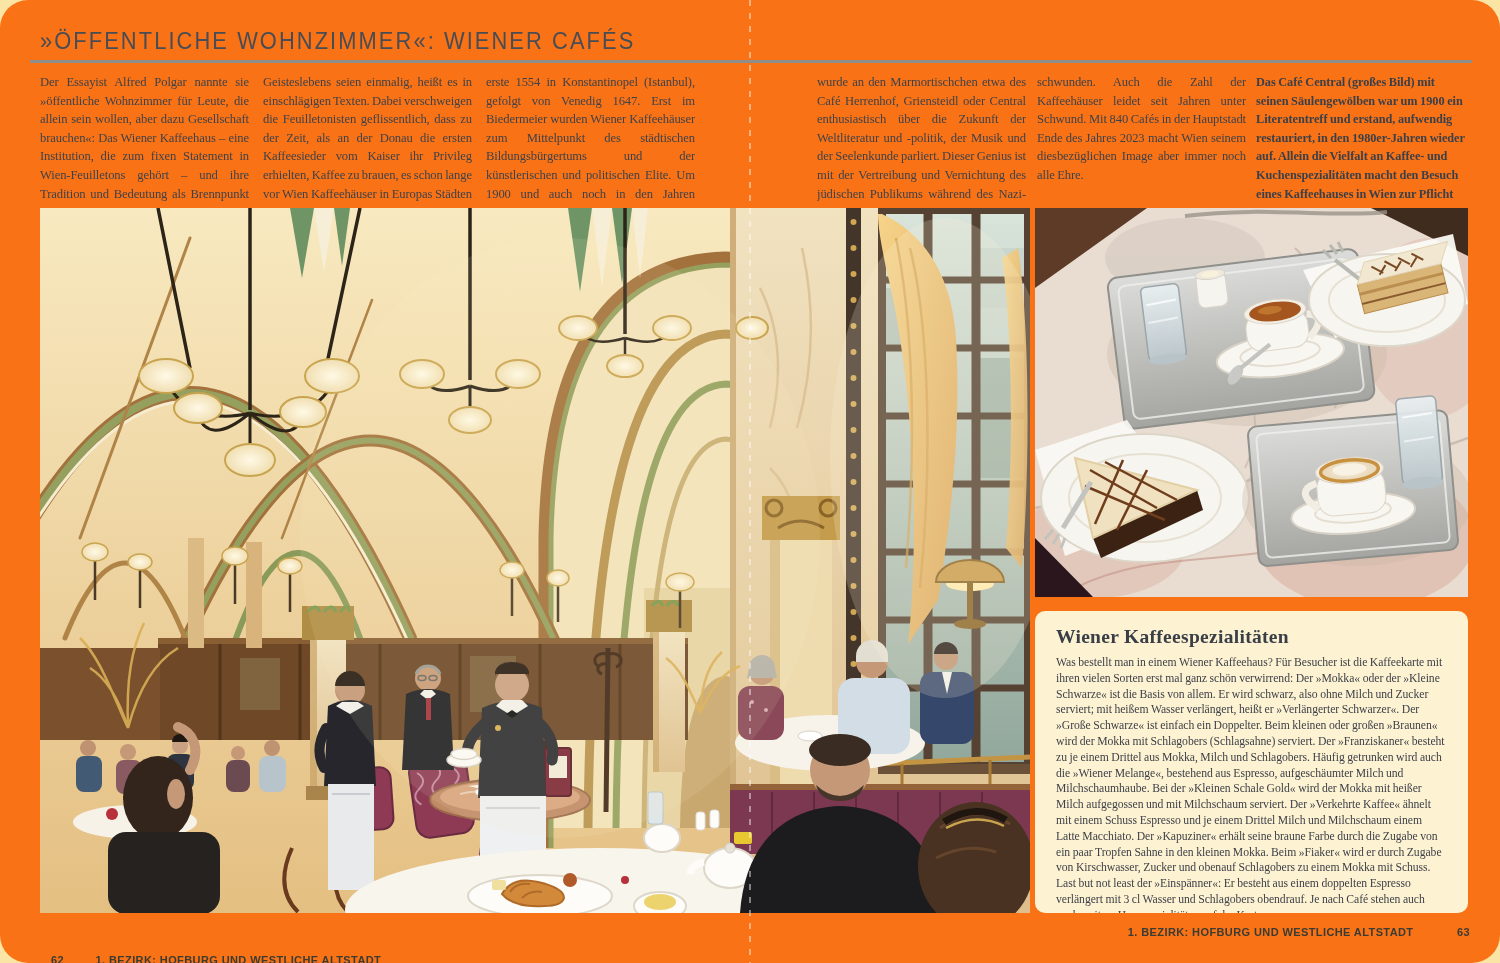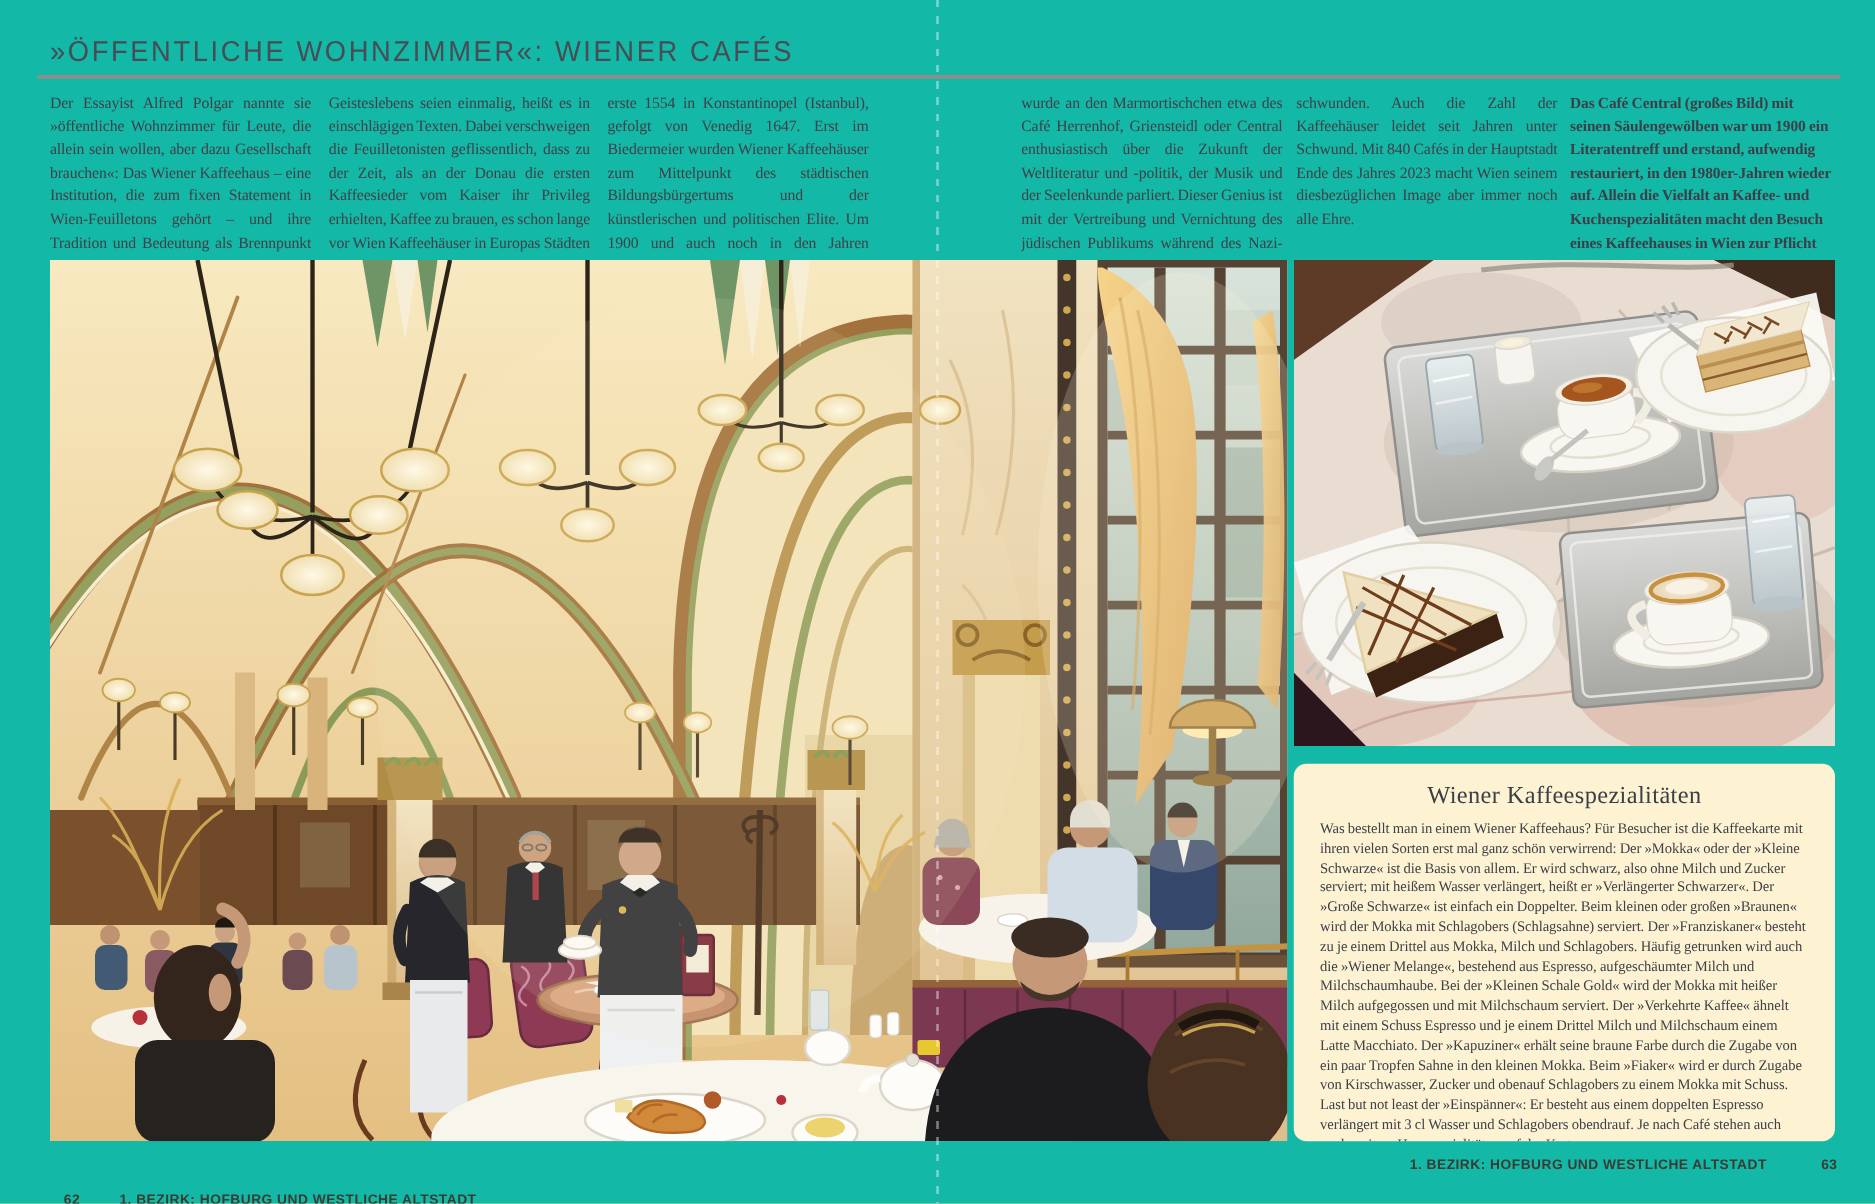--- a/index.html
+++ b/index.html
@@ -1,34 +1,34 @@
 <!DOCTYPE html>
 <html><head>
 <meta charset="utf-8">
 <style>
   html,body{margin:0;padding:0;background:#fbe5a4;}
-  #spread{position:relative;width:1500px;height:963px;background:#14b8a6;overflow:hidden;
-          font-family:"Liberation Serif",serif;color:#3f4149;}
+  #spread{position:relative;width:1500px;height:963px;background:#f97316;overflow:hidden;
+          font-family:"Liberation Serif",serif;color:#3f4149;border-radius:28px;}
   .pagetitle{position:absolute;left:40px;top:28px;font-family:"Liberation Sans",sans-serif;
              font-size:23px;font-weight:400;letter-spacing:2.2px;color:#474c55;
              transform:scaleX(.95);transform-origin:left top;white-space:nowrap;}
   .rule{position:absolute;left:30px;right:28px;top:60px;height:3px;background:#8f8e8a;}
   .col{position:absolute;top:73px;width:209px;height:134px;overflow:hidden;
        font-size:12.6px;line-height:18.6px;text-align:justify;letter-spacing:-.1px;word-spacing:-.7px;}
   .c1{left:40px}.c2{left:263px}.c3{left:486px}.c4{left:817px}.c5{left:1037px}
   .capcol{left:1256px;width:210px;font-weight:700;text-align:left;font-size:12.3px;line-height:18.6px;
           letter-spacing:-.05px;word-spacing:-.4px;color:#3b3f48;}
   .photo{position:absolute;overflow:hidden;}
   .photo svg{display:block;width:100%;height:100%;}
   #bigphoto{left:40px;top:208px;width:990px;height:705px;}
   #smallphoto{left:1035px;top:208px;width:433px;height:389px;}
   #specbox{position:absolute;left:1035px;top:611px;width:433px;height:302px;background:#fdf3d3;
            border-radius:10px;box-sizing:border-box;padding:15px 21px 0 21px;overflow:hidden;}
-  #specbox h2{margin:0 0 7px 0;font-family:"Liberation Serif",serif;font-weight:400;
-              font-size:19.5px;letter-spacing:.3px;color:#3a3f47;text-align:center;}
+  #specbox h2{margin:0 0 7px 0;font-family:"Liberation Serif",serif;font-weight:700;
+              font-size:19.5px;letter-spacing:.3px;color:#3a3f47;}
   #specbox p{margin:0;font-size:11.7px;line-height:15.8px;letter-spacing:-.05px;word-spacing:-.3px;}
   .footer{position:absolute;top:926px;font-family:"Liberation Sans",sans-serif;font-weight:700;
           font-size:11px;letter-spacing:.4px;color:#3a3b33;white-space:nowrap;}
   .footer.left{left:51px;margin-top:28px;}
   .footer.right{right:30px;}
   .footer .num{display:inline-block;}
   .footer.left .label{margin-left:28px;}
   .footer.right .num{margin-left:40px;}
   .foldline{position:absolute;left:749px;top:0;width:2px;height:963px;opacity:.55;pointer-events:none;
             background:repeating-linear-gradient(to bottom,rgba(255,255,255,.8) 0 6px,rgba(255,255,255,0) 6px 13px);}

